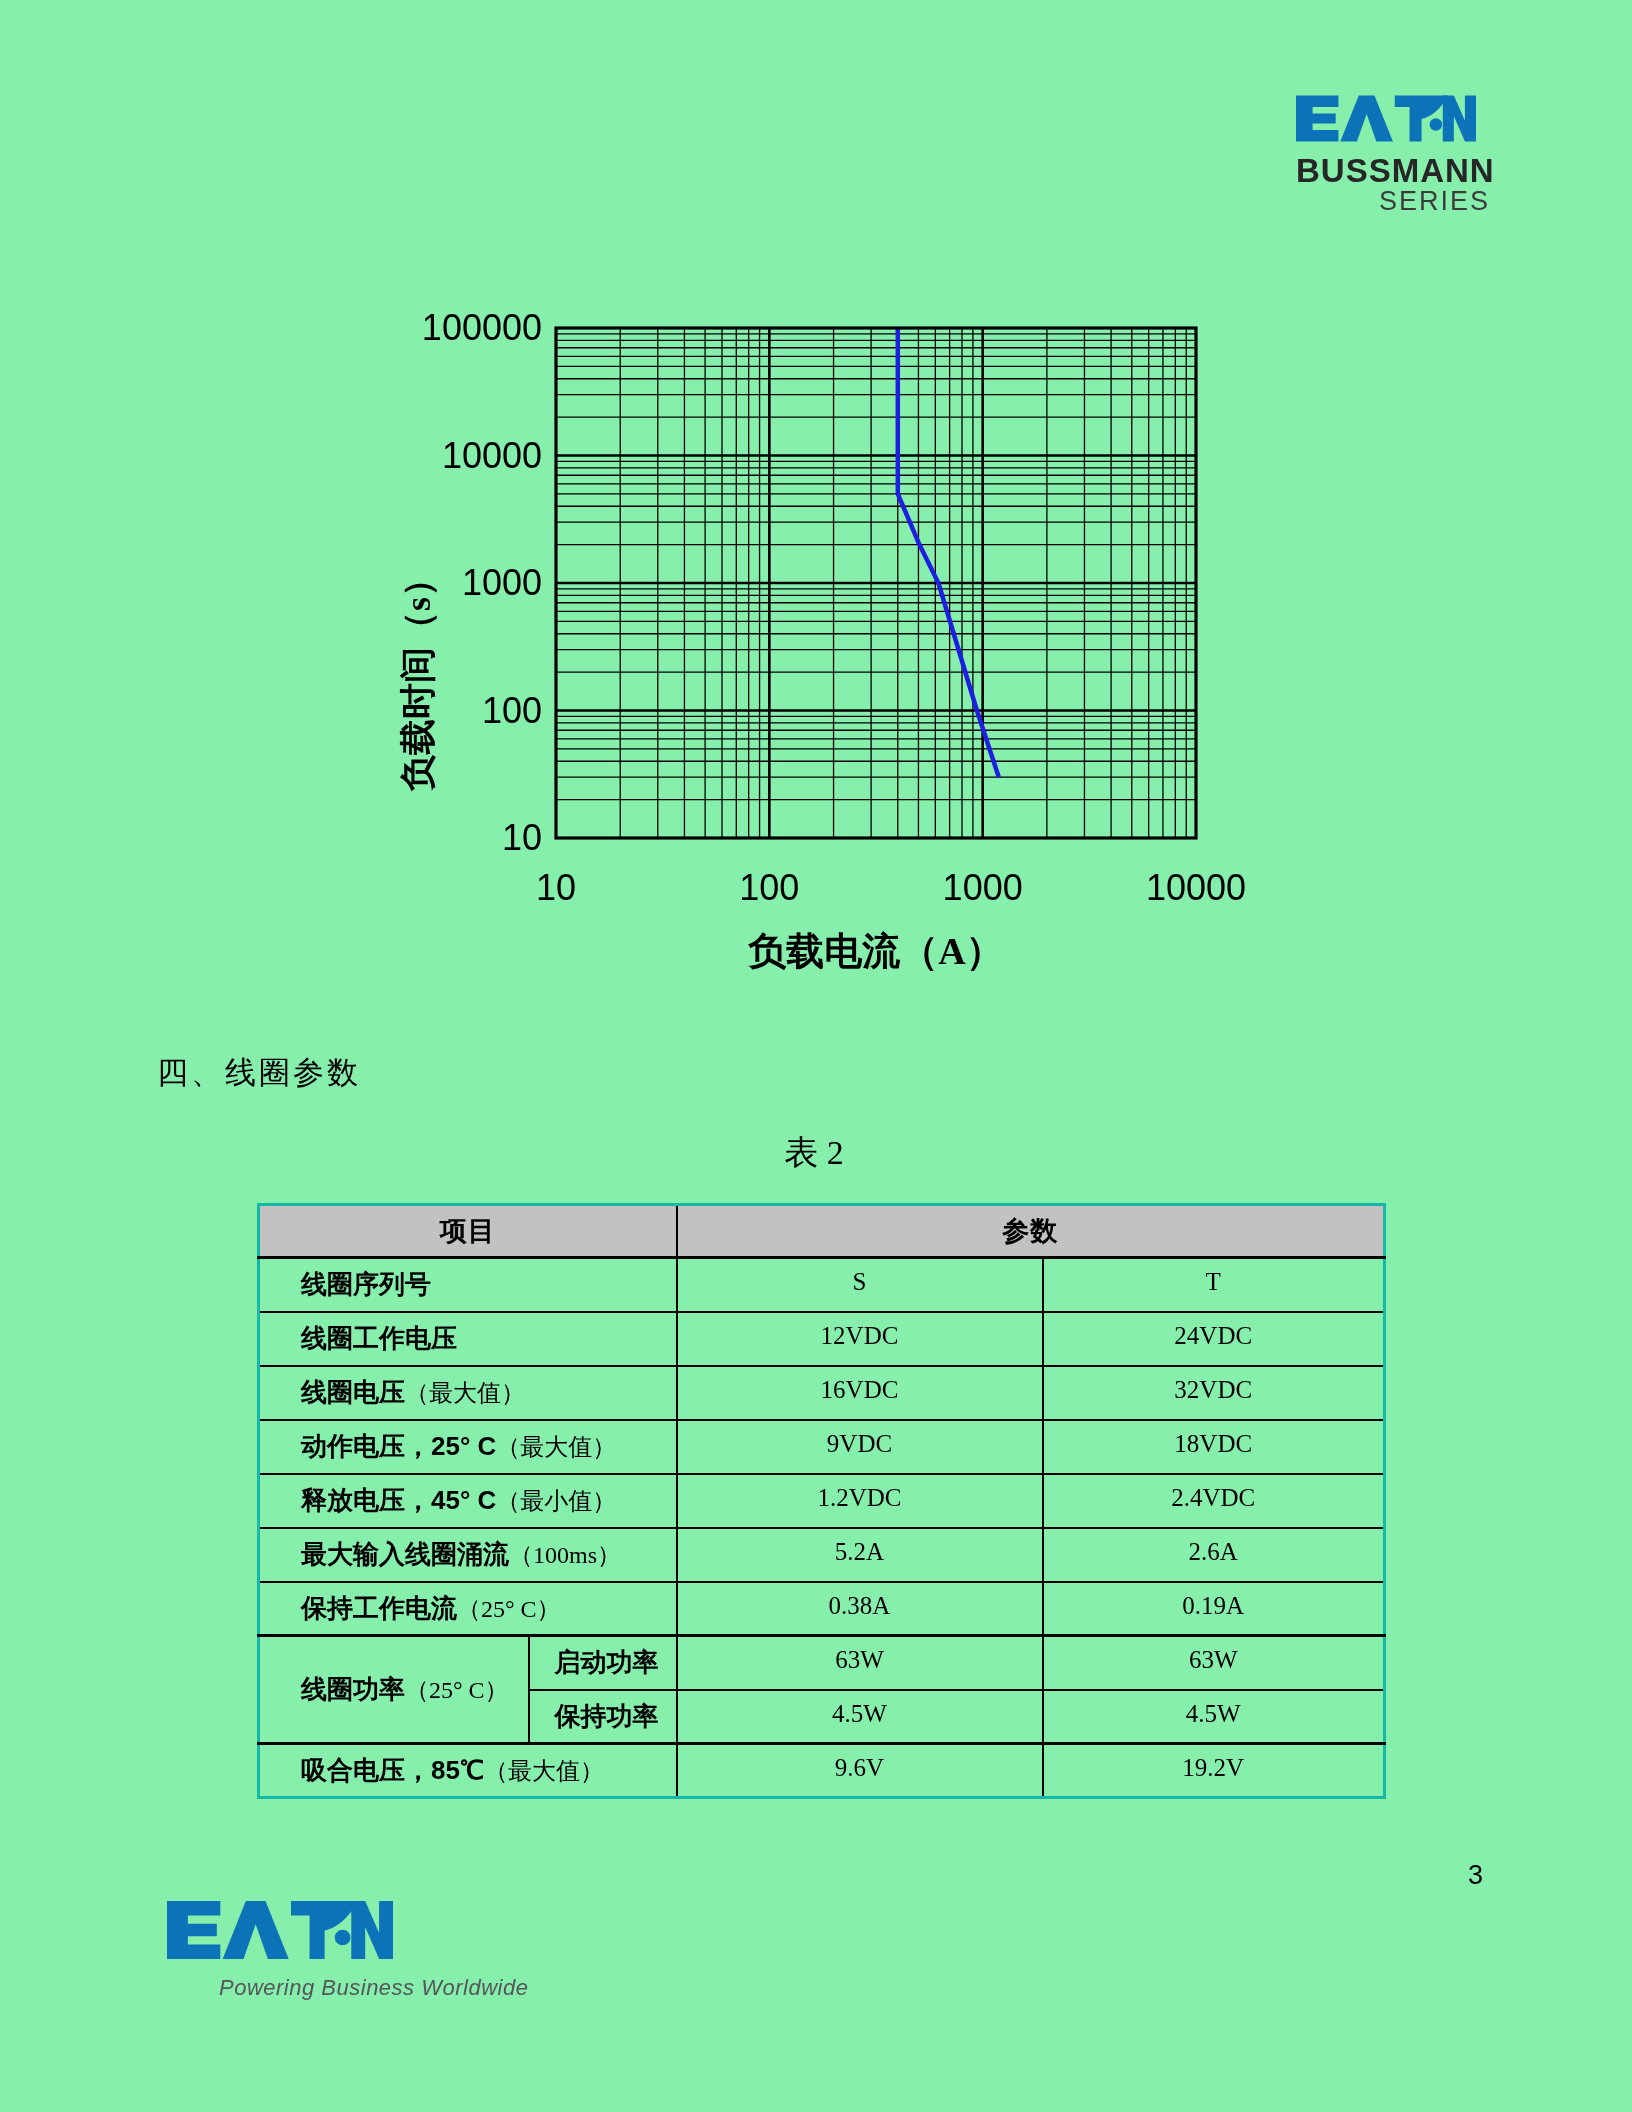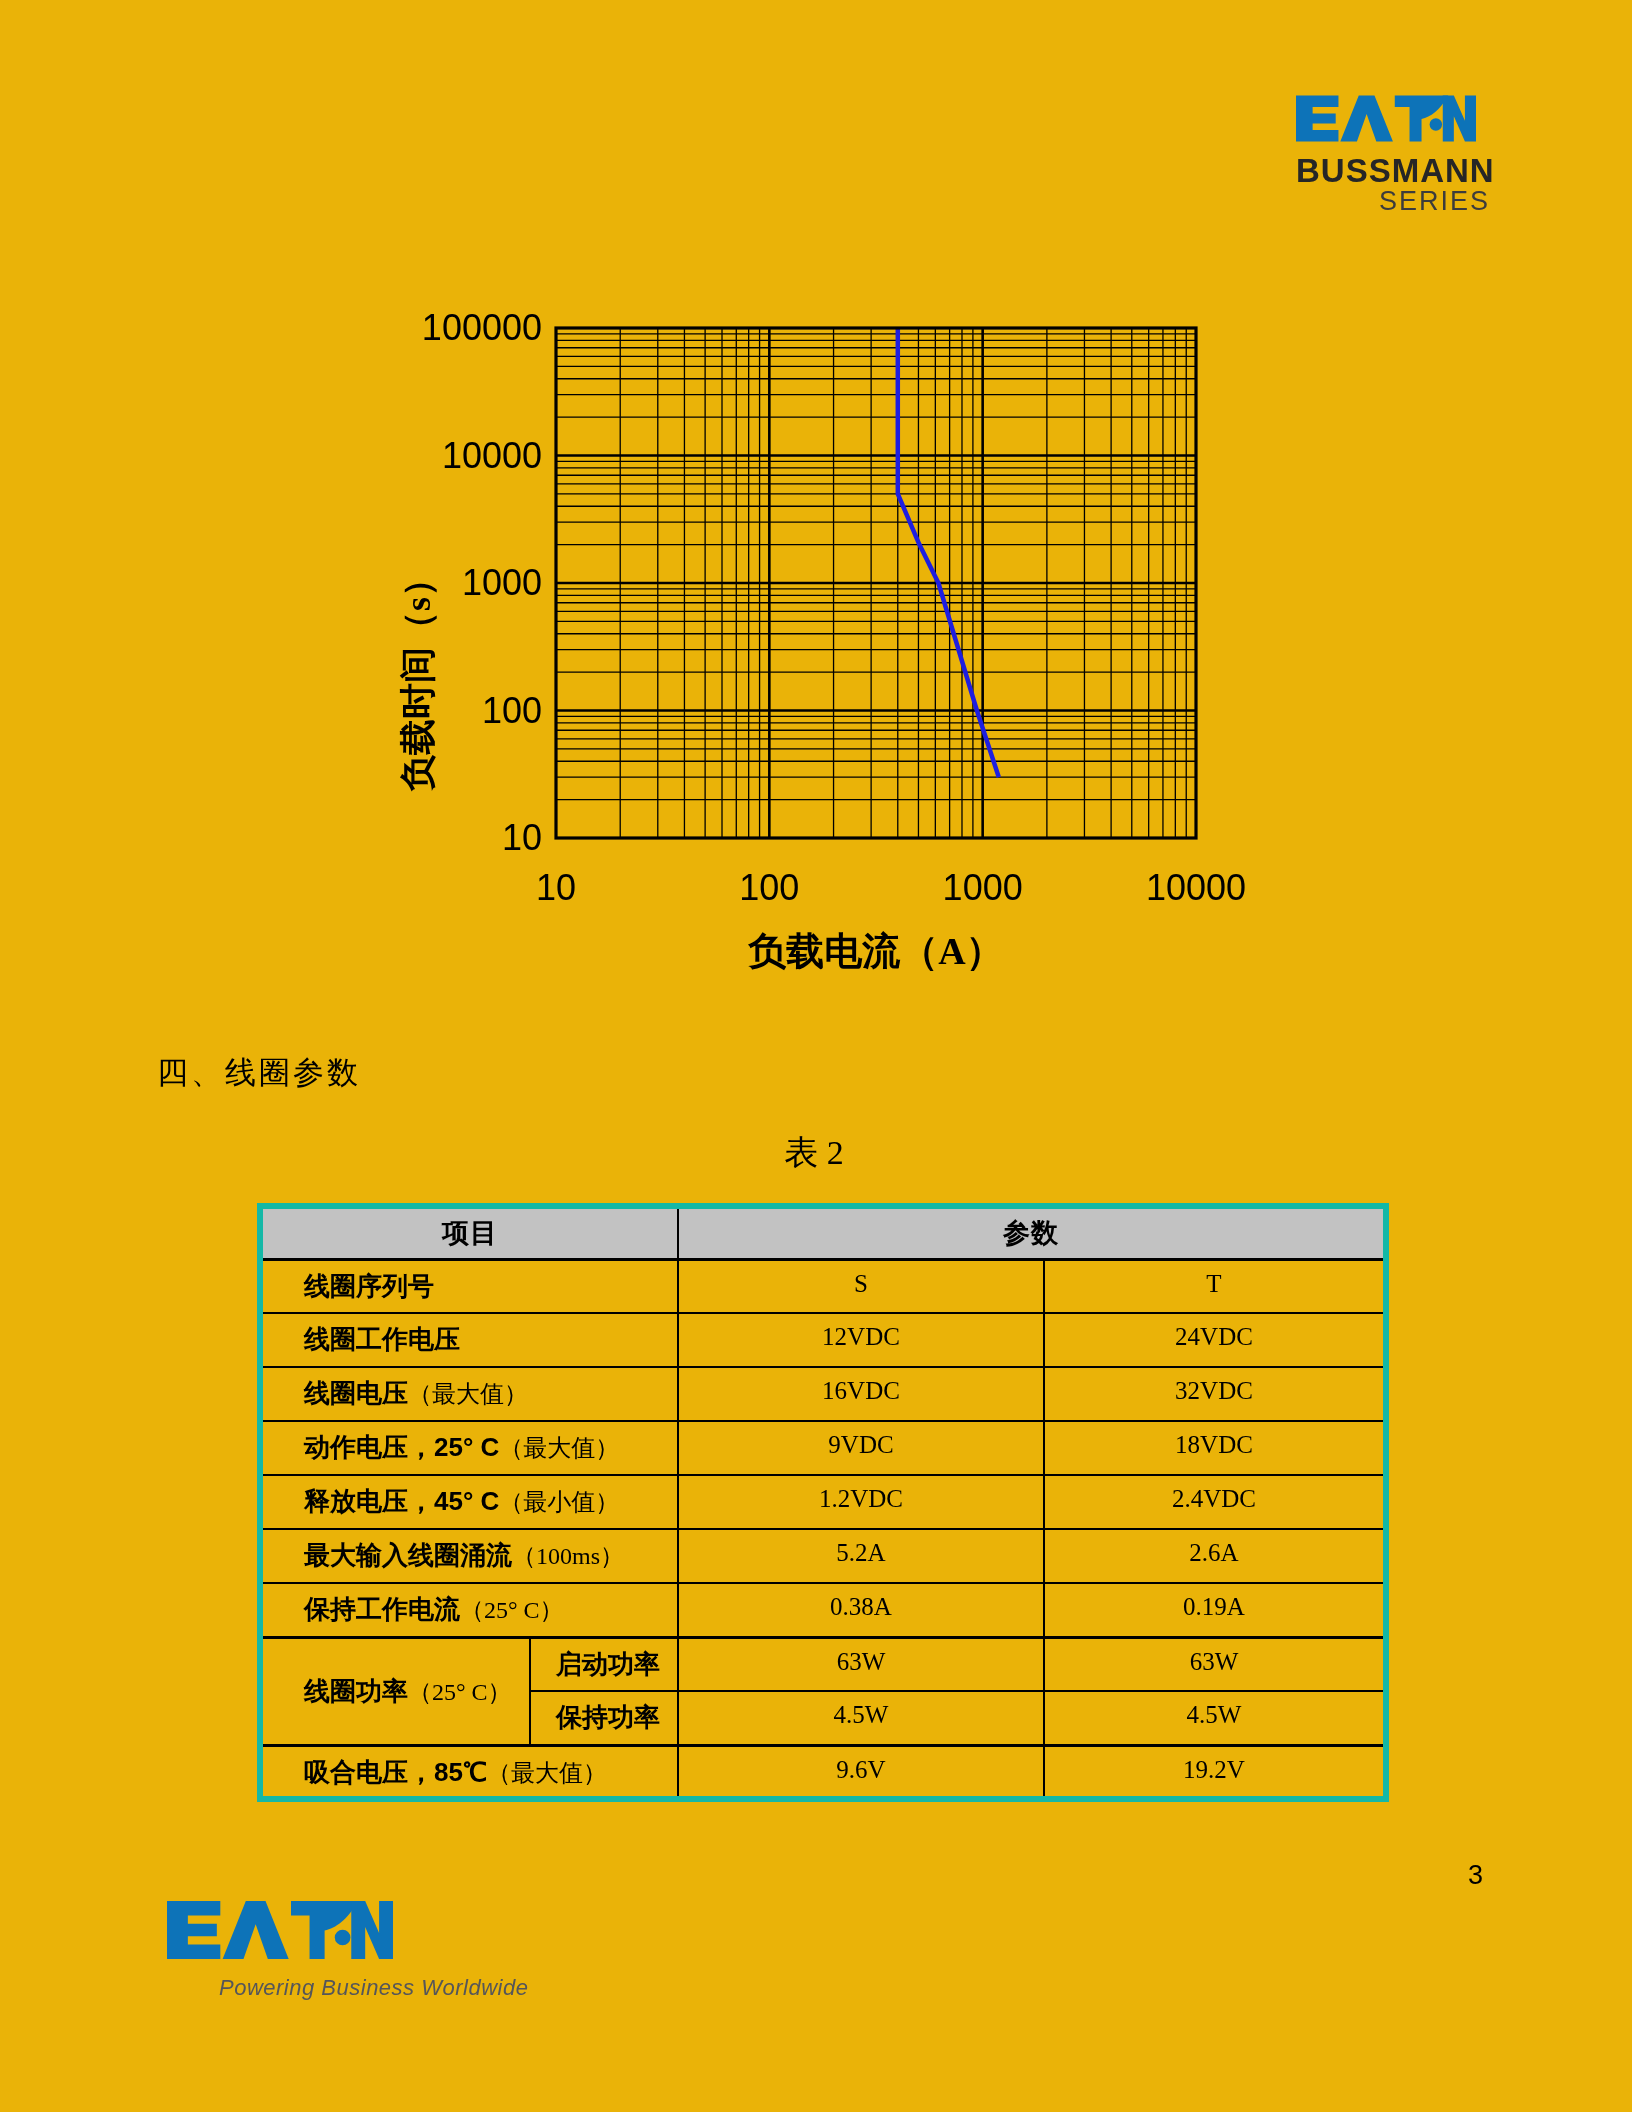--- a/index.html
+++ b/index.html
@@ -1,18 +1,18 @@
 <!DOCTYPE html>
 <html><head>
 <meta charset="utf-8">
 <style>
   html,body { margin:0; padding:0; background:#888; }
   .page {
     position:relative; width:1632px; height:2112px; margin:0 auto;
-    background:#eab308; overflow:hidden;
+    background:#86efac; overflow:hidden;
     font-family:"Liberation Serif", serif; color:#000;
   }
   
   .brand-block { position:absolute; left:1296px; top:95px; width:194px; }
   .brand-logo svg { display:block; width:180px; height:47px; }
   .brand-line1 {
     margin-top:12px; font-family:"Liberation Sans", sans-serif;
     font-weight:700; font-size:33px; letter-spacing:1px; color:#262626; line-height:1;
   }
   .brand-line2 {
@@ -23,21 +23,21 @@
   .sec-title { position:absolute; left:157px; font-size:31px; letter-spacing:3px; }
   .sec-3 { top:220px; }
   .sec-4 { top:1052px; }
   .tbl-caption { position:absolute; left:814px; top:1130px; transform:translateX(-50%); font-size:34px; }
   
   .chart-svg { position:absolute; left:380px; top:296px; }
   
   table.ptable {
     position:absolute; left:257px; top:1203px; width:1126px;
     border-collapse:collapse; table-layout:fixed;
-    border:6px solid #14b8a6;
+    border:3px solid #14b8a6;
   }
   .ptable td, .ptable th { border:2px solid #000; overflow:hidden; }
   .ptable tr { height:54px; }
   .ptable tr.head { height:53px; }
   .ptable tr.head th {
     background:#c2c2c2; border-bottom:3px solid #000;
     font-family:"Liberation Sans", sans-serif; font-weight:700; font-size:27px;
     text-align:center; vertical-align:middle; letter-spacing:1px;
   }
   .ptable td.lbl {

